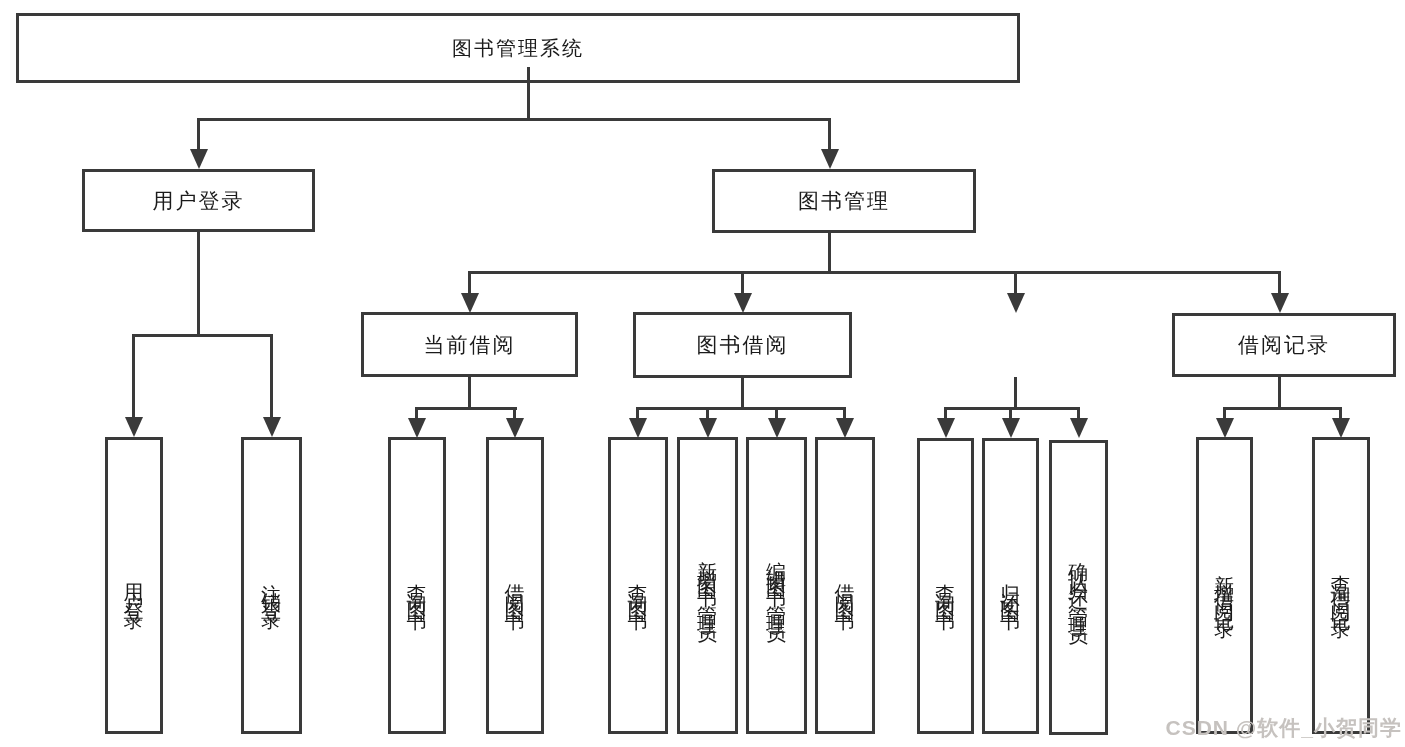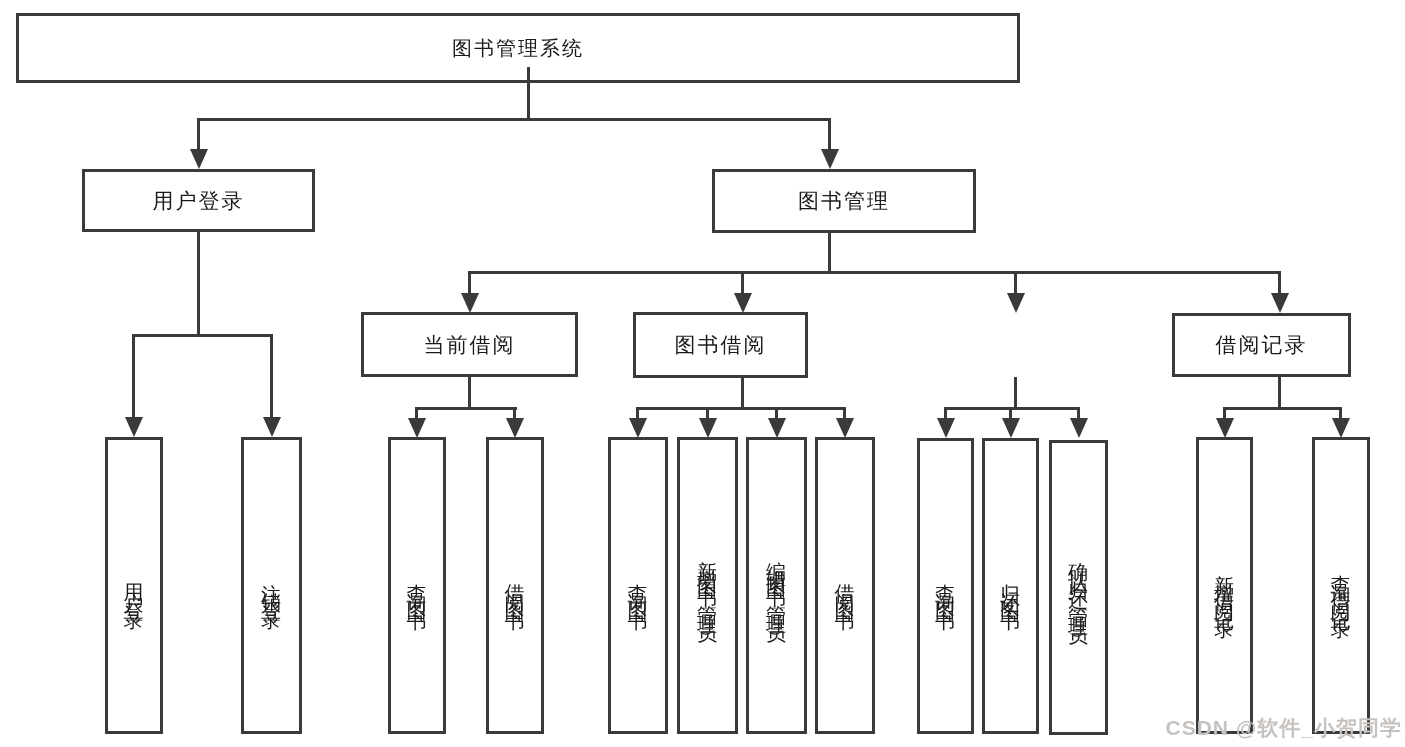--- a/index.html
+++ b/index.html
@@ -72,24 +72,24 @@
   <div class="box" style="left:82px;top:169px;width:233px;height:63px">
     <span class="lbl">用户登录</span>
   </div>
   <div class="box" style="left:712px;top:169px;width:264px;height:64px">
     <span class="lbl">图书管理</span>
   </div>
 
   <div class="box" style="left:361px;top:312px;width:217px;height:65px">
     <span class="lbl">当前借阅</span>
   </div>
-  <div class="box" style="left:633px;top:312px;width:175px;height:66px">
+  <div class="box" style="left:633px;top:312px;width:219px;height:66px">
     <span class="lbl">图书借阅</span>
   </div>
-  <div class="box" style="left:1172px;top:313px;width:179px;height:64px">
+  <div class="box" style="left:1172px;top:313px;width:224px;height:64px">
     <span class="lbl">借阅记录</span>
   </div>
 
   <div class="box" style="left:105px;top:437px;width:58px;height:297px">
     <span class="vlbl">用户登录</span>
   </div>
   <div class="box" style="left:241px;top:437px;width:61px;height:297px">
     <span class="vlbl">注销登录</span>
   </div>
 

